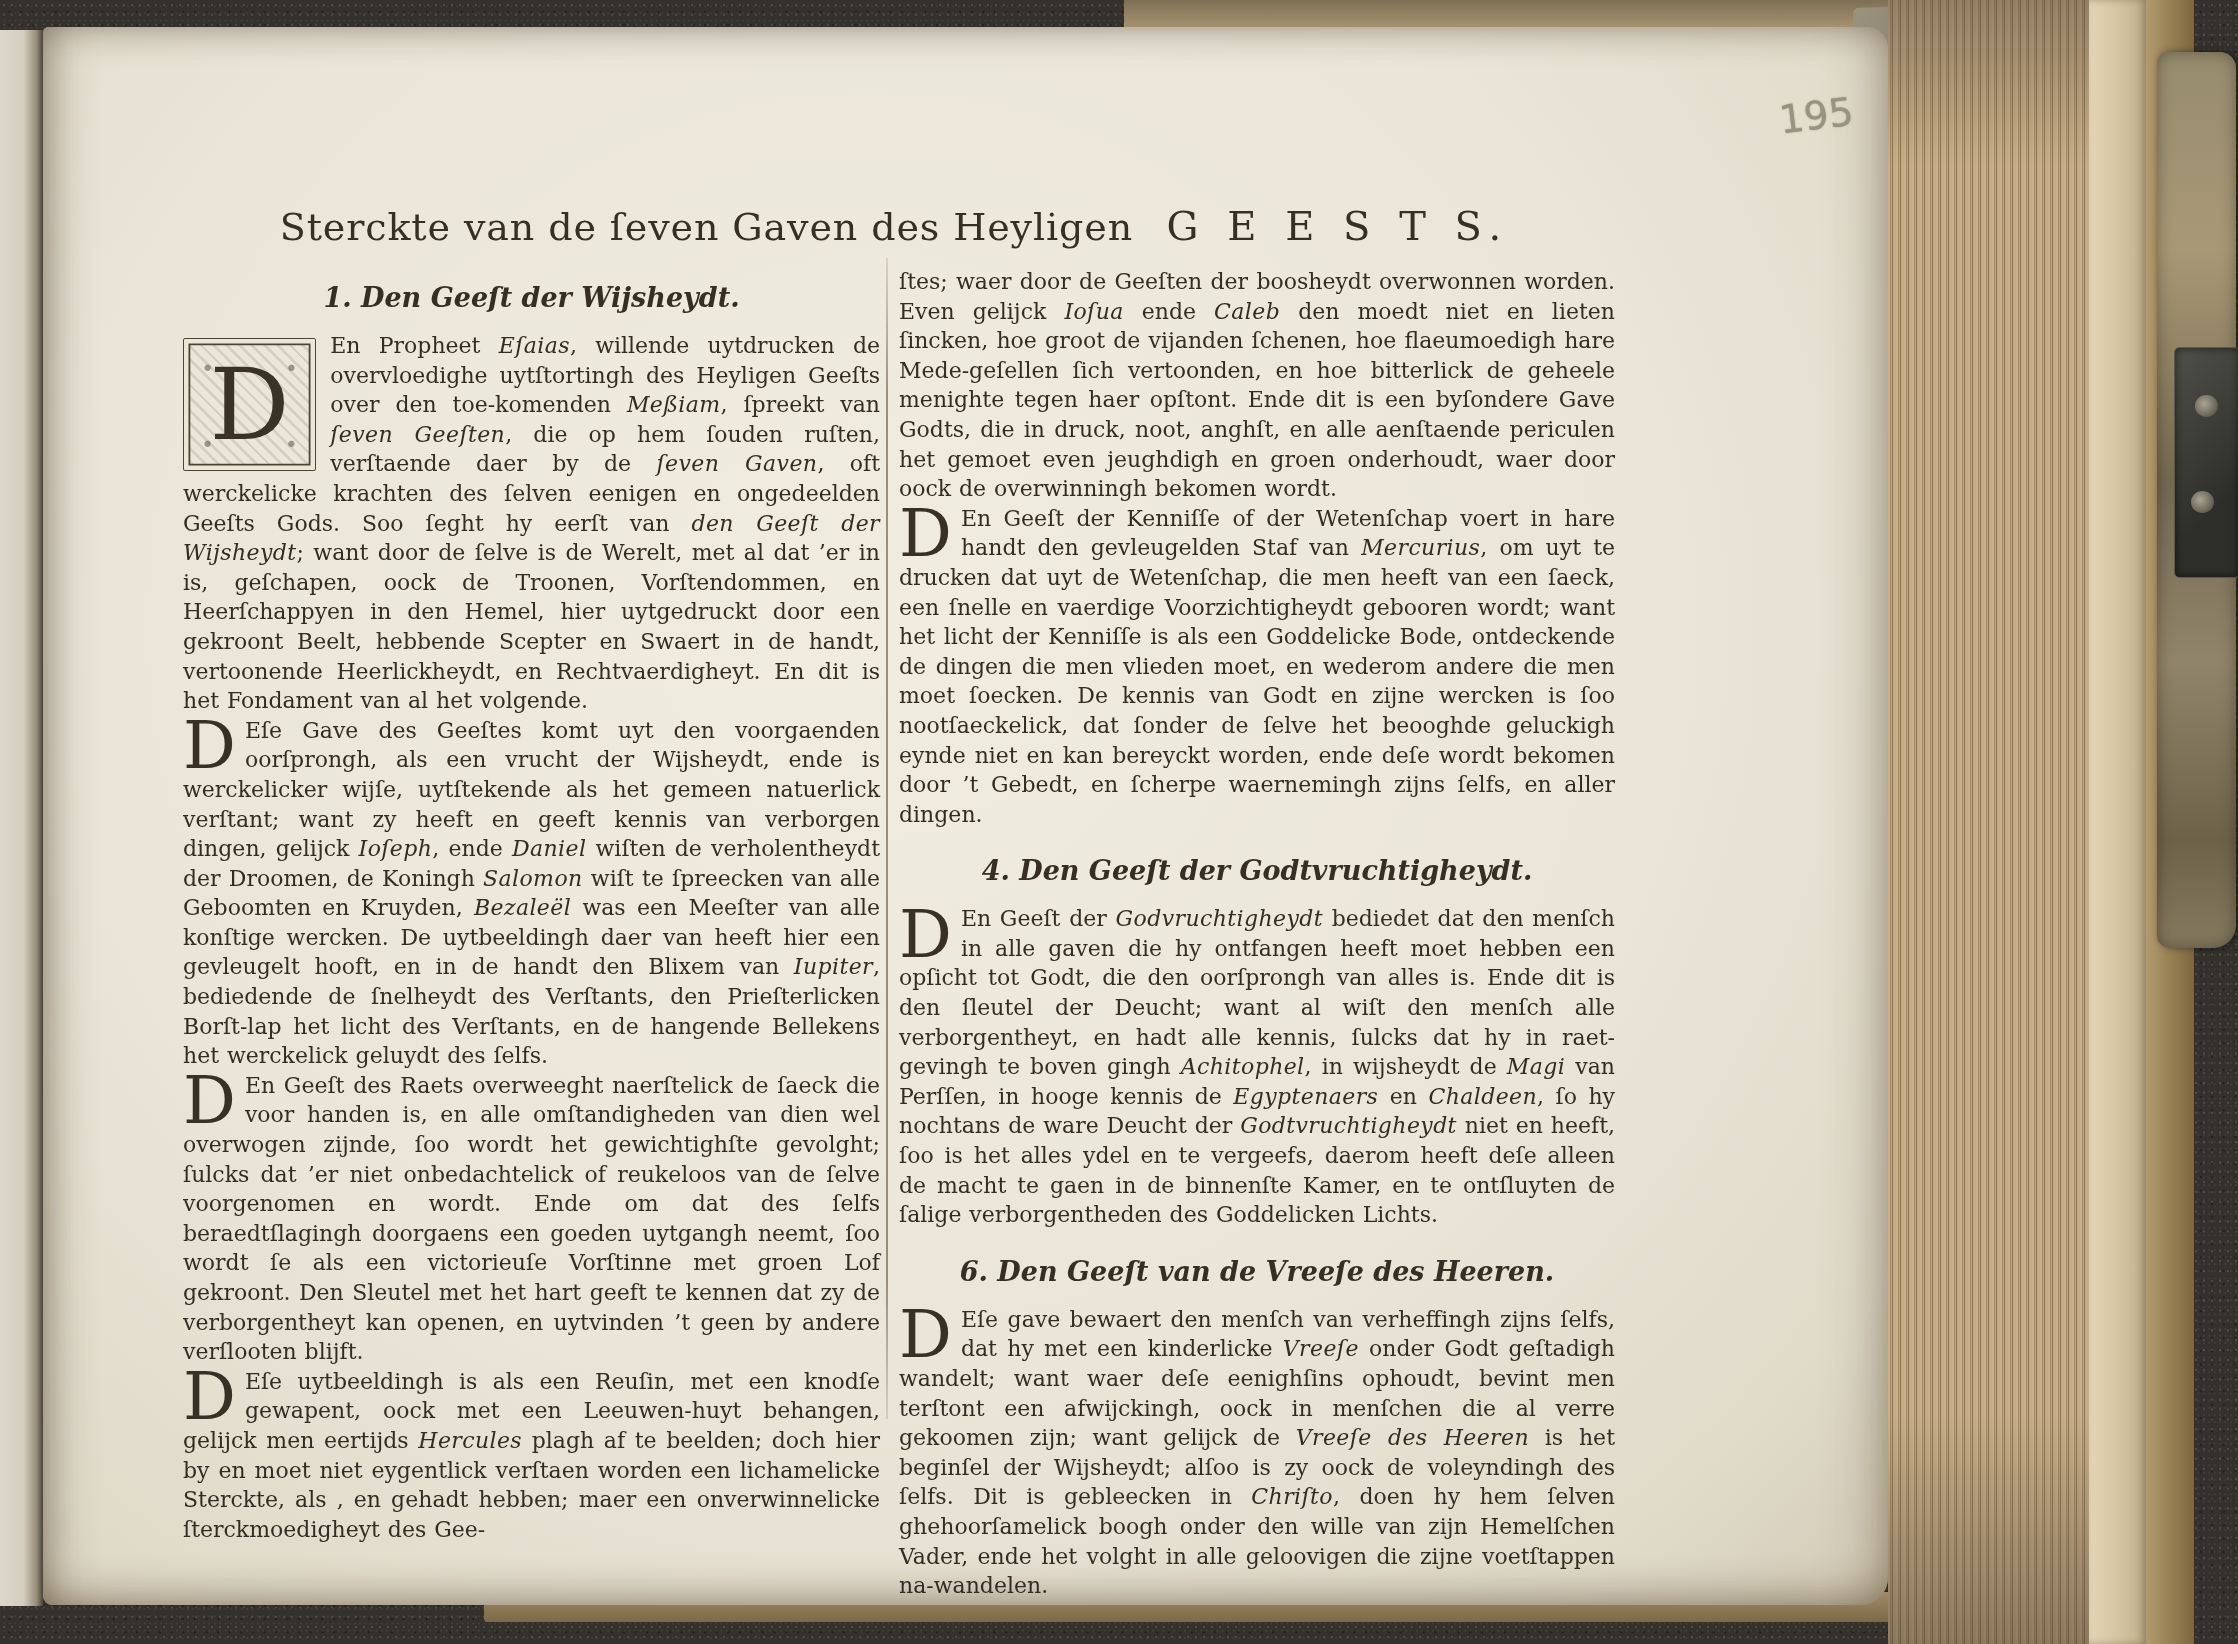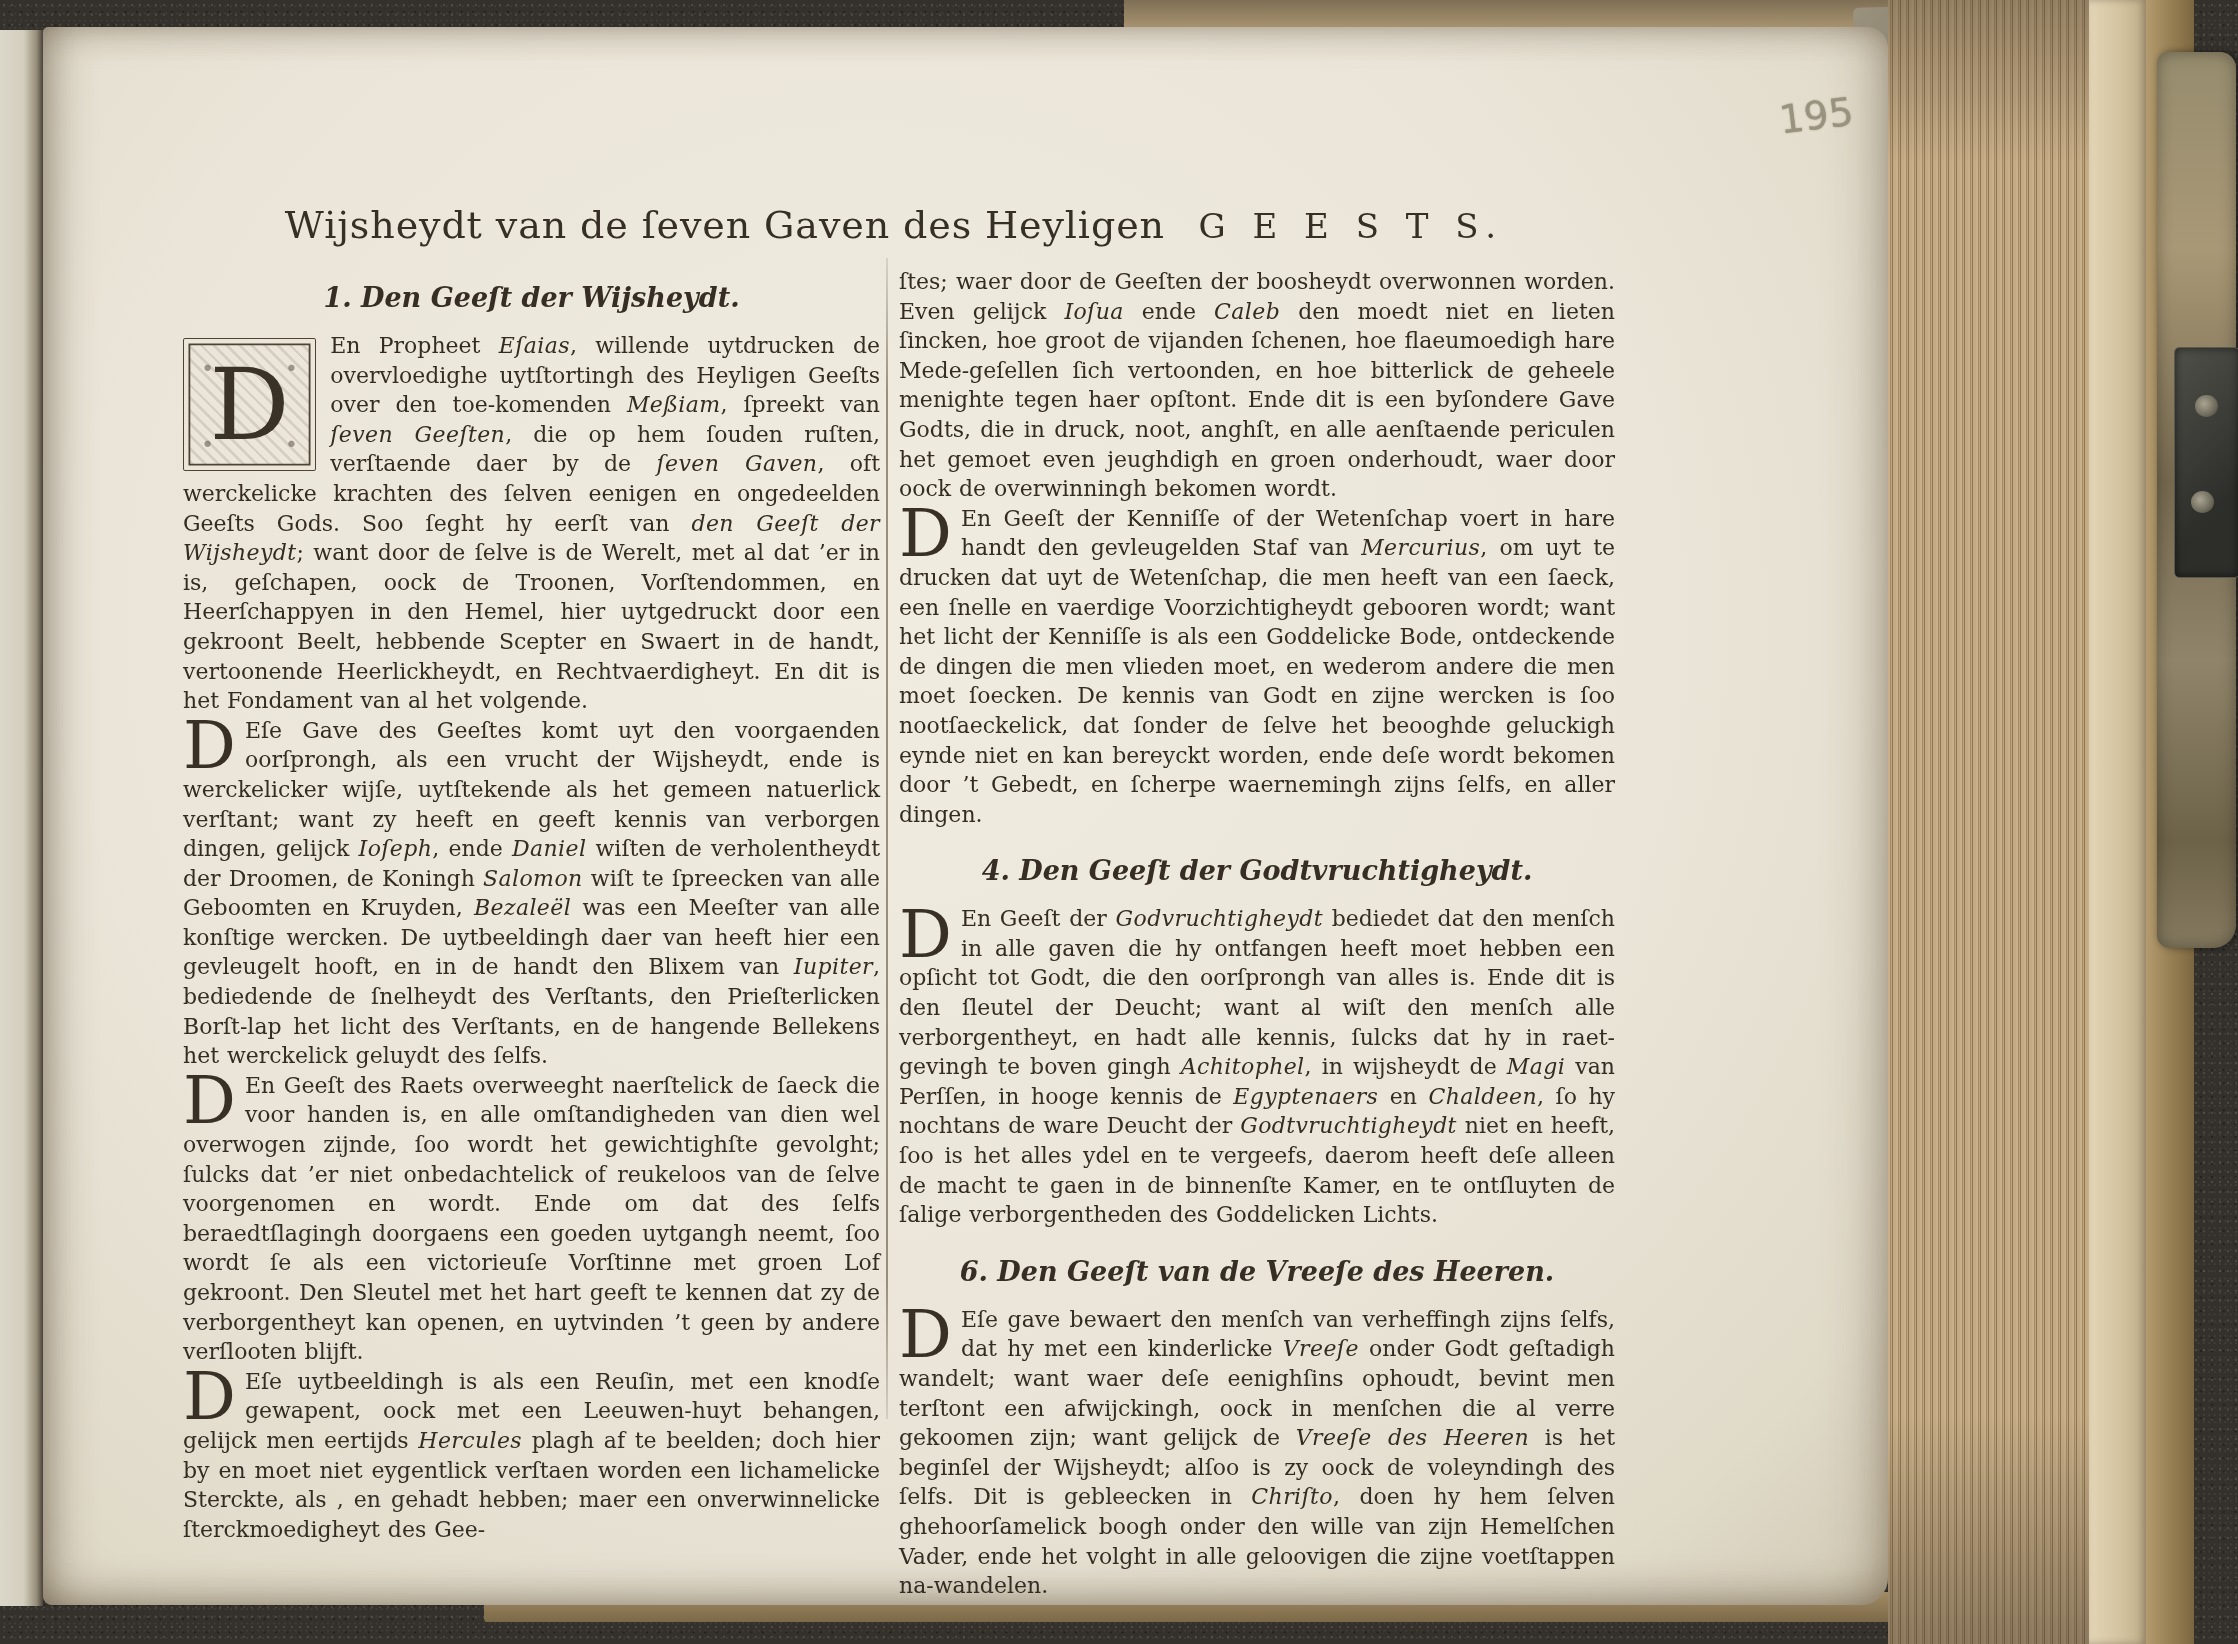--- a/index.html
+++ b/index.html
@@ -91,21 +91,21 @@
     position:absolute;left:1736px;top:66px;
     font-family:"DejaVu Sans","Liberation Sans",sans-serif;
     font-size:39px;color:#99927f;transform:rotate(-7deg);
     text-shadow:0 0 1.8px rgba(148,142,126,.9);
   }
   .page-title{
     position:absolute;left:99px;top:176px;width:1505px;text-align:center;
     color:#362f26;white-space:nowrap;
   }
   .page-title .t-main{font-size:38px;letter-spacing:0.9px;}
-  .page-title .t-emph{font-size:34px;letter-spacing:8px;margin-left:29px;}
+  .page-title .t-emph{font-size:40px;letter-spacing:8px;margin-left:29px;}
   .column{position:absolute;top:240px;color:#342c22;}
   .col-left{left:140px;width:697px;}
   .col-right{left:856px;width:716px;}
   .divider{
     position:absolute;left:843px;top:231px;width:1.8px;height:1161px;
     background:linear-gradient(180deg, rgba(96,80,58,.15), rgba(96,80,58,.6) 12%, rgba(96,80,58,.6) 88%, rgba(96,80,58,.15));
   }
   .sec-heading{
     text-align:center;font-style:italic;font-size:27px;line-height:30px;
     margin:27px 0 18px;color:#362e24;
@@ -149,21 +149,21 @@
     <span class="rivet r1"></span>
     <span class="rivet r2"></span>
   </div>
   <div class="facing-page"></div>
 
   <div class="page">
 
     <div class="pencil-number">195</div>
 
     <div class="page-title">
-      <span class="t-main">Wijsheydt van de ſeven Gaven des Heyligen</span>
+      <span class="t-main">Sterckte van de ſeven Gaven des Heyligen</span>
       <span class="t-emph">G E E S T S.</span>
     </div>
 
     <div class="divider"></div>
 
     <div class="column col-left">
 
       <h3 class="sec-heading">1. Den Geeſt der Wijsheydt.</h3>
       <p class="body-par">
         <span class="ornate-initial">D</span><span>En Propheet <i>Eſaias</i>, willende uytdrucken de overvloedighe uytſtortingh des Heyligen Geeſts over den toe-komenden <i>Meßiam</i>, ſpreekt van <i>ſeven Geeſten</i>, die op hem ſouden ruſten, verſtaende daer by de <i>ſeven Gaven</i>, oft werckelicke krachten des ſelven eenigen en ongedeelden Geeſts Gods. Soo ſeght hy eerſt van <i>den Geeſt der Wijsheydt</i>; want door de ſelve is de Werelt, met al dat ’er in is, geſchapen, oock de Troonen, Vorſtendommen, en Heerſchappyen in den Hemel, hier uytgedruckt door een gekroont Beelt, hebbende Scepter en Swaert in de handt, vertoonende Heerlickheydt, en Rechtvaerdigheyt. En dit is het Fondament van al het volgende.</span>

